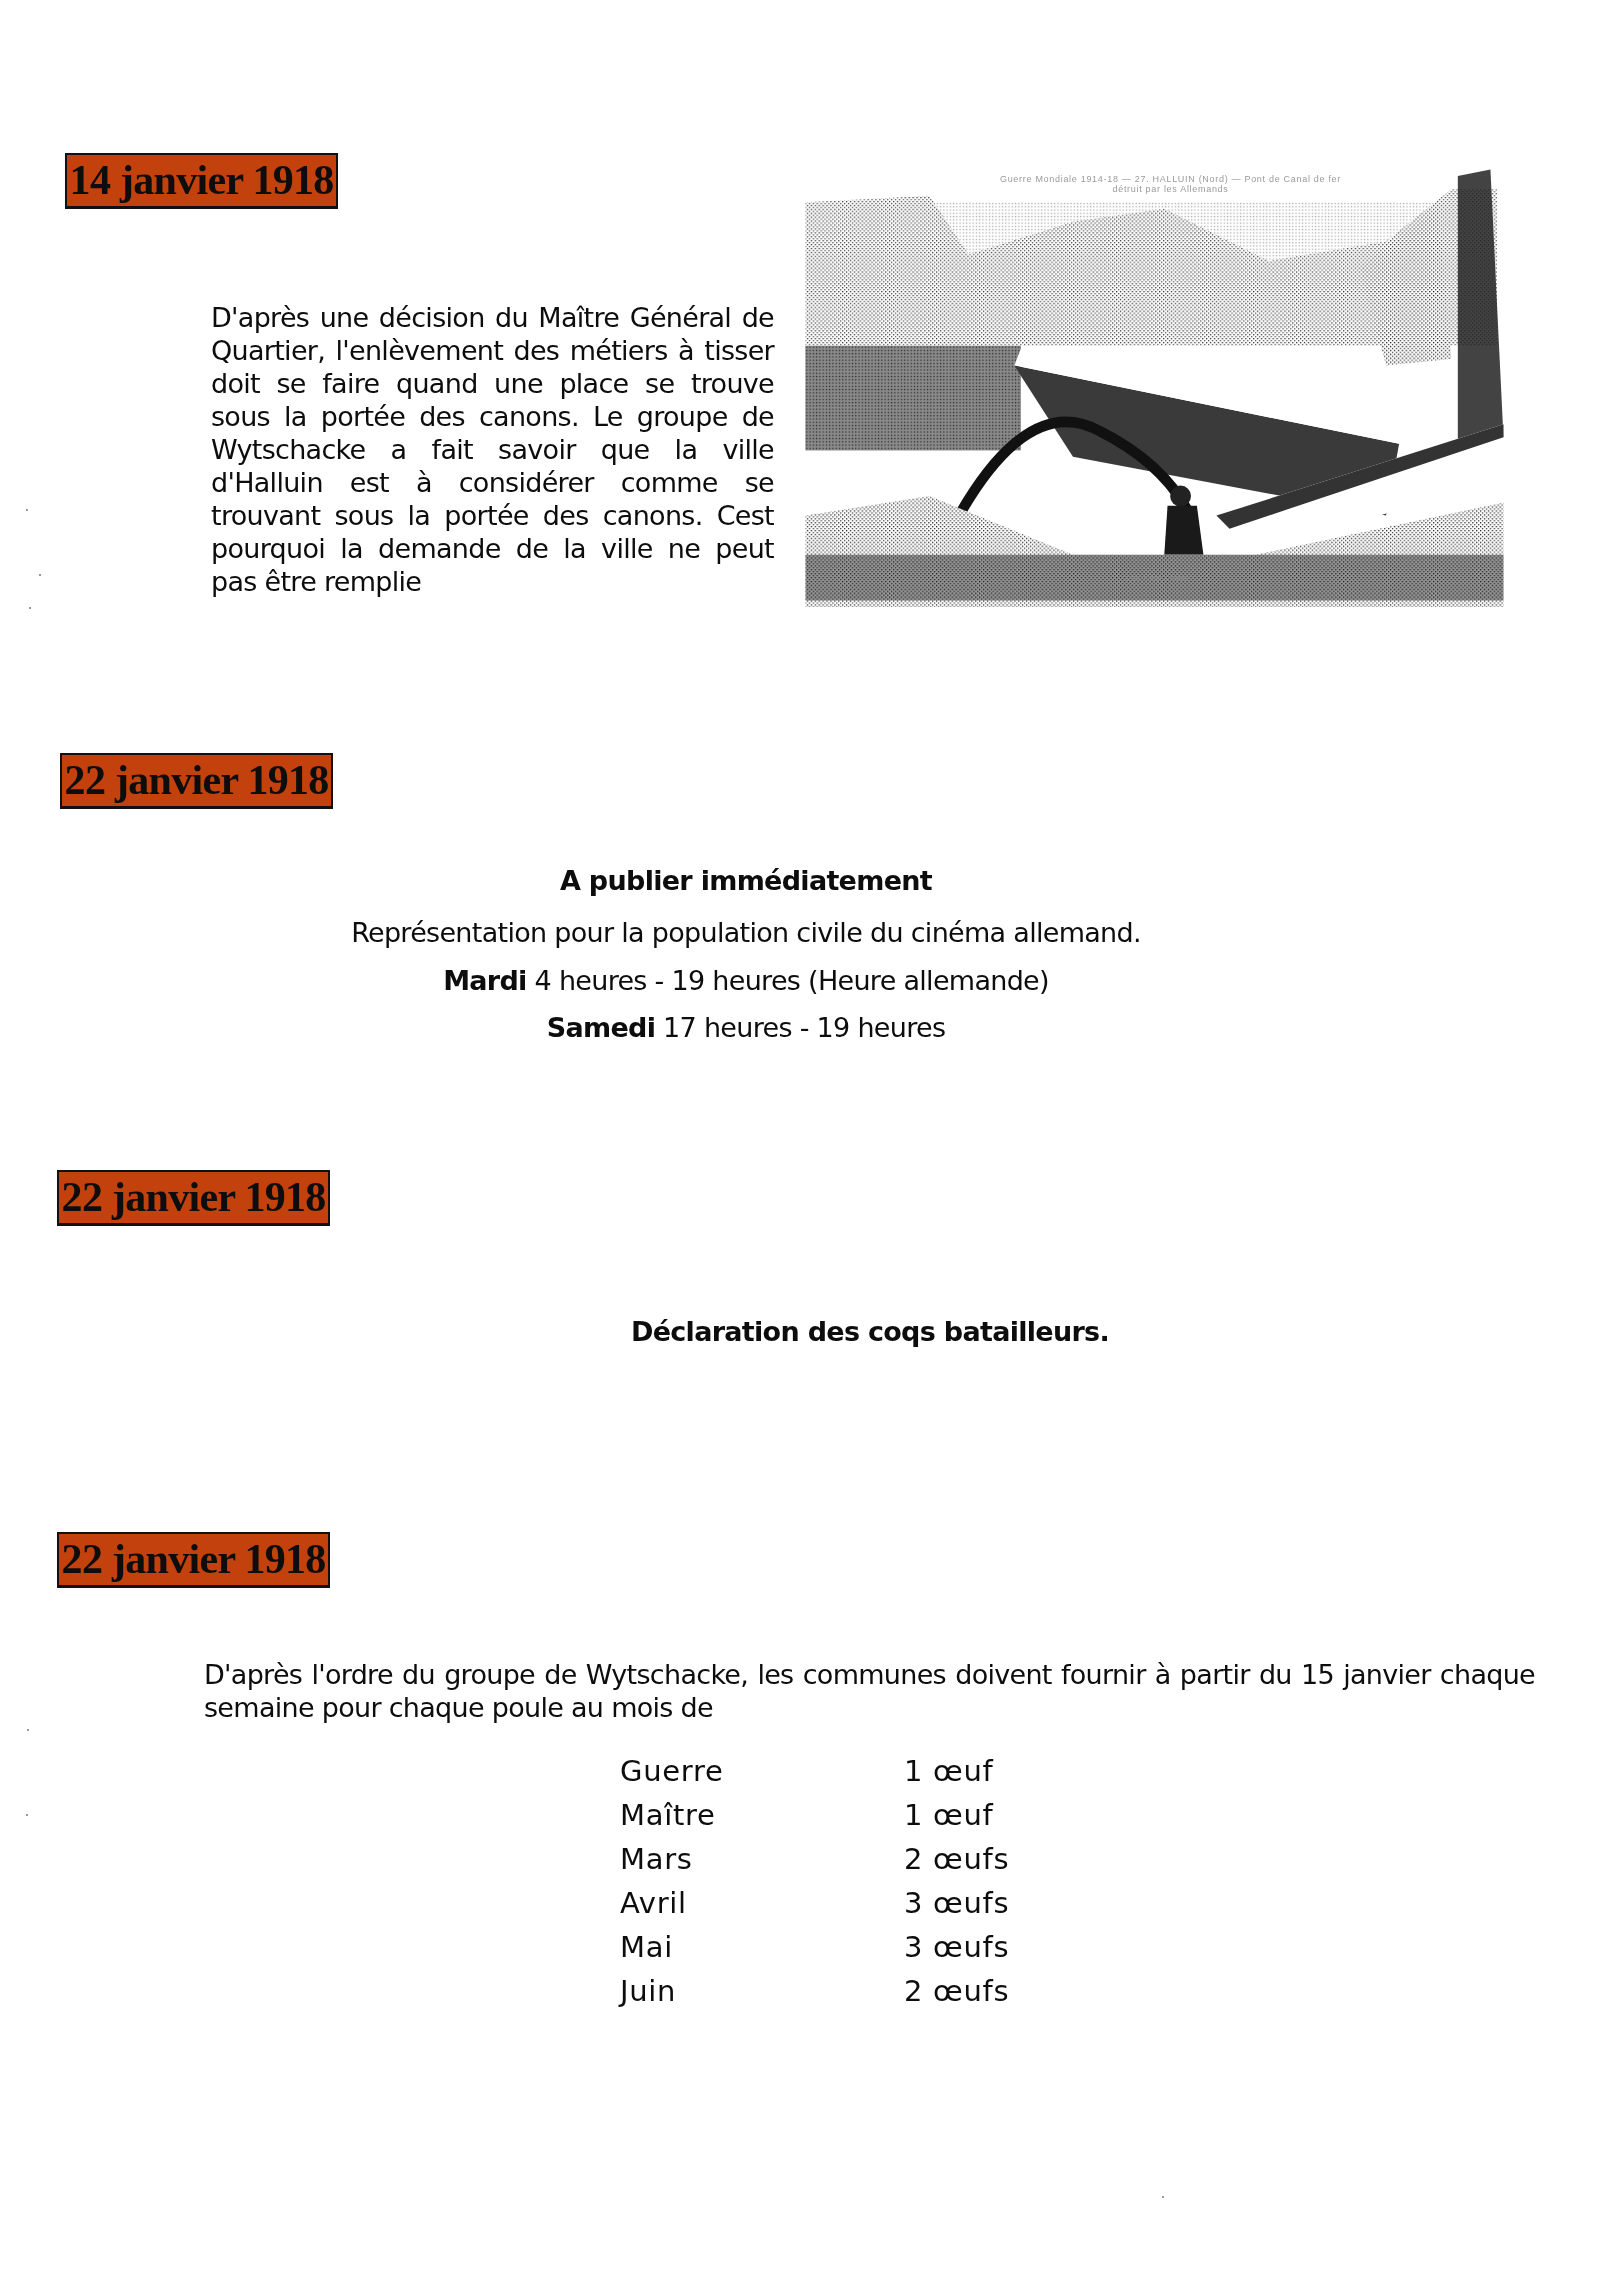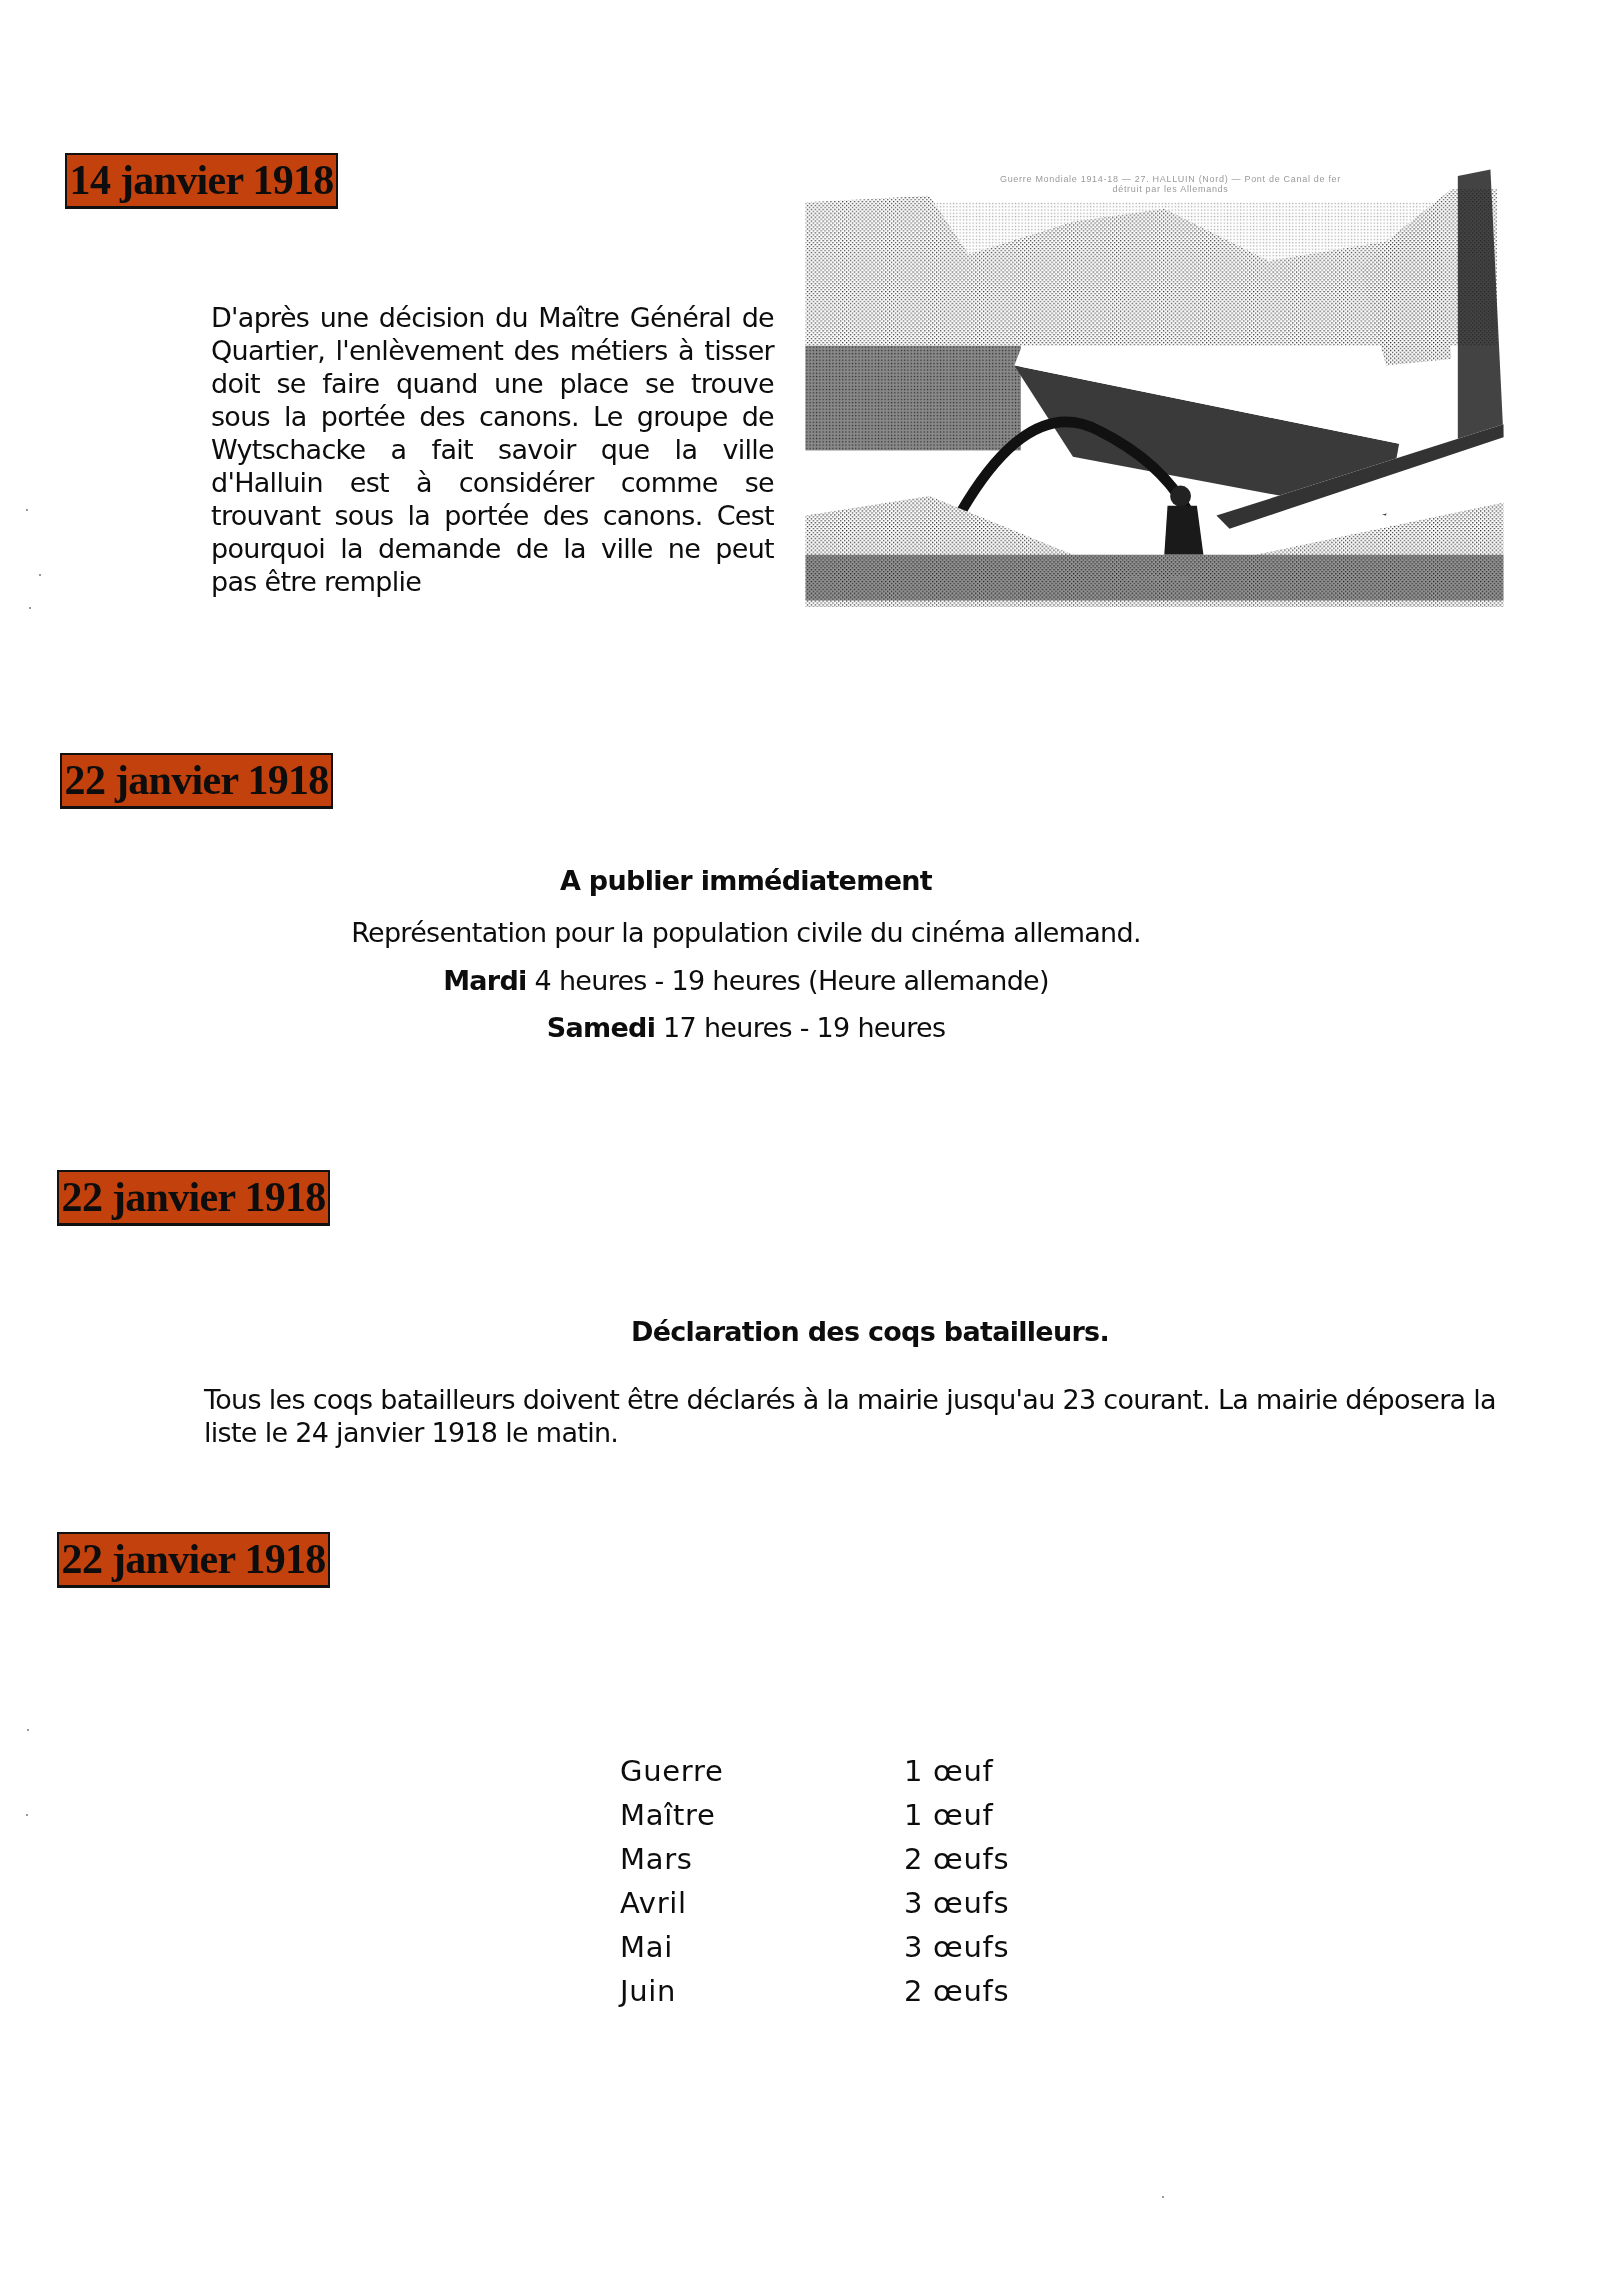--- a/index.html
+++ b/index.html
@@ -126,24 +126,24 @@
     <span class="b">Mardi</span><span> 4 heures - 19 heures (Heure allemande)</span>
   </div>
   <div class="center-line" style="top:1011px; left:-62px;">
     <span class="b">Samedi</span><span> 17 heures - 19 heures</span>
   </div>
 
   <div class="date-box" style="left:57px; top:1170px;">22 janvier 1918</div>
 
   <div class="center-line b" style="top:1315px; left:62px;">Déclaration des coqs batailleurs.</div>
 
-  <div class="para" style="left:204px; top:1383px; width:1331px; text-align:left;">Tous les coqs batailleurs doivent être déclarés à la mairie jusqu'au 23 courant. La mairie déposera la liste le 24 janvier 1918 le matin.</div>
 
   <div class="date-box" style="left:57px; top:1532px;">22 janvier 1918</div>
 
+  <div class="para" style="left:204px; top:1658px; width:1331px; text-align:justify;">D'après l'ordre du groupe de Wytschacke, les communes doivent fournir à partir du 15 janvier chaque semaine pour chaque poule au mois de</div>
 
   <div class="egg-table">
     <div class="egg-row">
       <div class="egg-month">Guerre</div>
       <div class="egg-qty">1 œuf</div>
     </div>
     <div class="egg-row">
       <div class="egg-month">Maître</div>
       <div class="egg-qty">1 œuf</div>
     </div>

